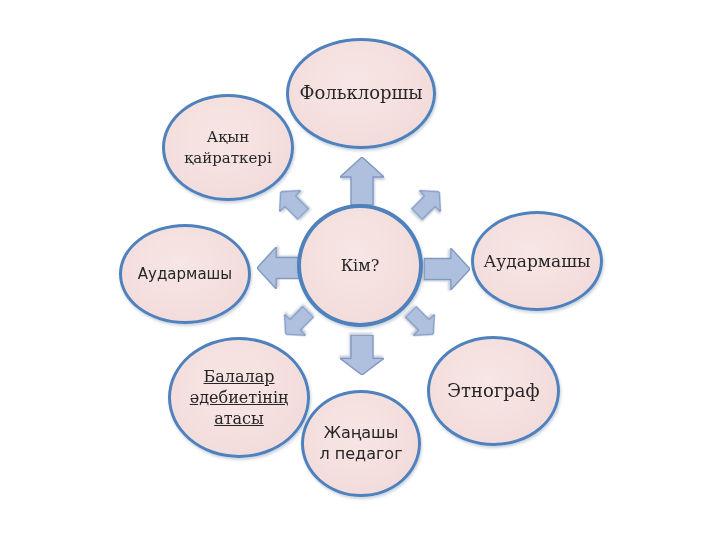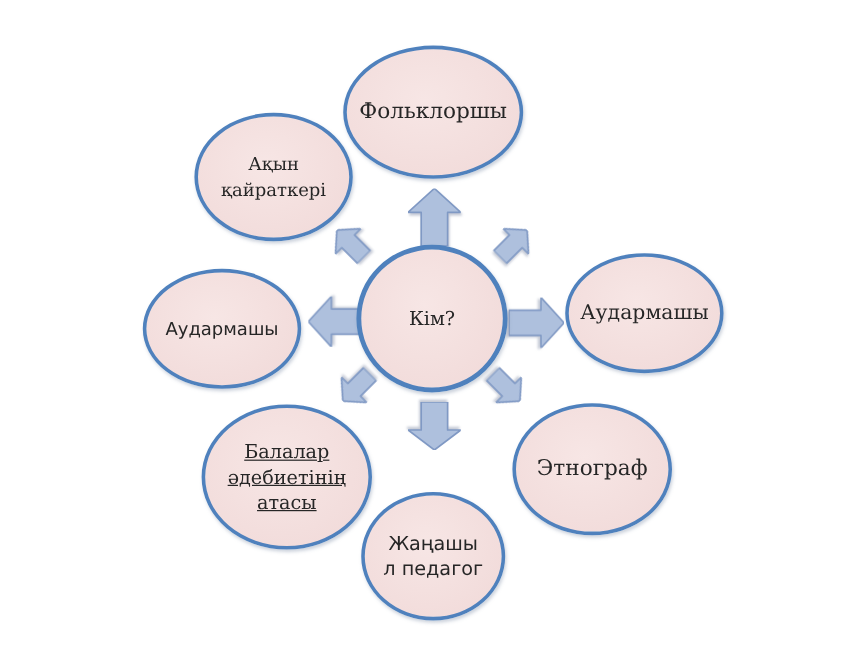--- a/index.html
+++ b/index.html
@@ -43,21 +43,21 @@
   }
 
   
   .n-top        {left:286px; top:38px;  width:150px; height:111px; font-size:18px;}
   .n-topleft    {left:162px; top:94px;  width:132px; height:107px; font-size:15px;}
   .n-topright   {left:436px; top:87px;  width:142px; height:104px; font-size:18px; line-height:1.5;}
   .n-left       {left:119px; top:224px; width:132px; height:100px; font-size:15px;}
   .n-center     {left:297px; top:204px; width:126px; height:123px;}
   .n-right      {left:471px; top:211px; width:132px; height:100px; font-size:17px;}
   .n-botleft    {left:168px; top:337px; width:142px; height:121px; font-size:16px; line-height:1.32;text-decoration:underline;}
-  .n-bottom     {left:301px; top:410px; width:120px; height:107px; font-size:16px; line-height:1.3;}
+  .n-bottom     {left:301px; top:390px; width:120px; height:107px; font-size:16px; line-height:1.3;}
   .n-botright   {left:427px; top:336px; width:133px; height:110px; font-size:18px;}
 
   .arrow{
     position:absolute;
     filter:drop-shadow(1px 2px 1px rgba(100,112,145,0.38));
   }
   .arrow svg{display:block;width:100%;height:100%;}
   .arrow polygon{
     fill:var(--arrow-fill);
     stroke:var(--arrow-border);

